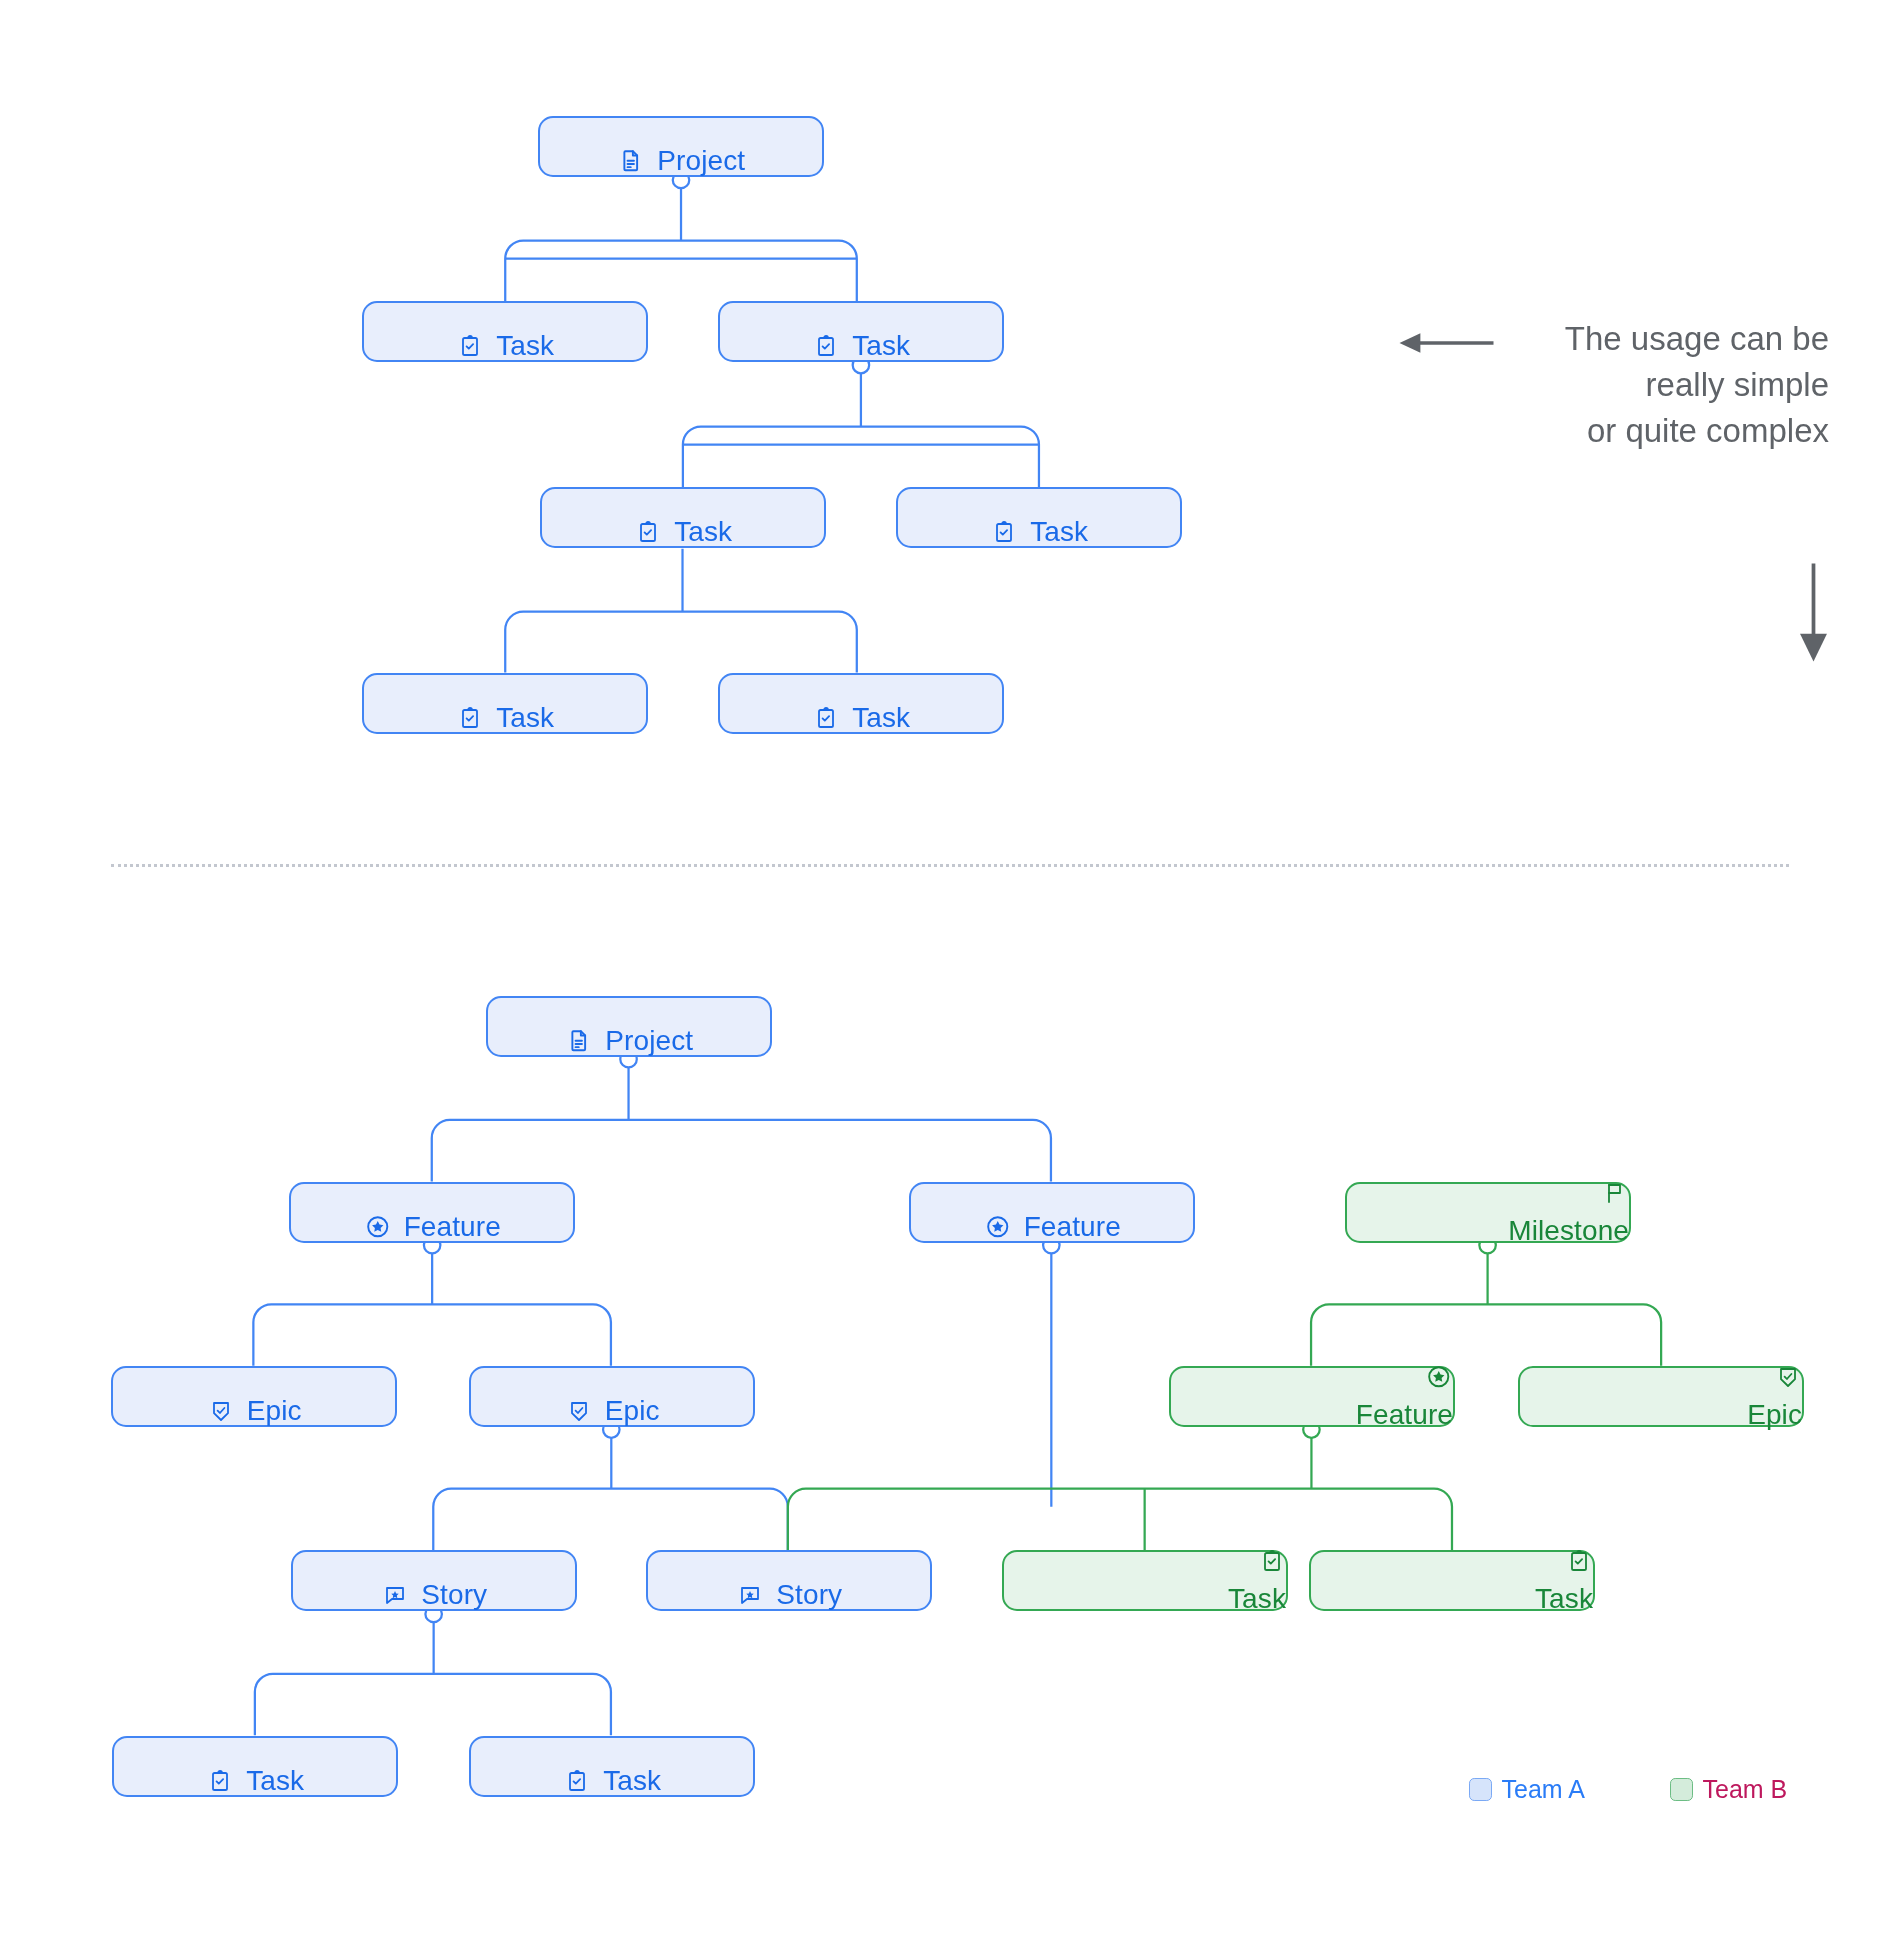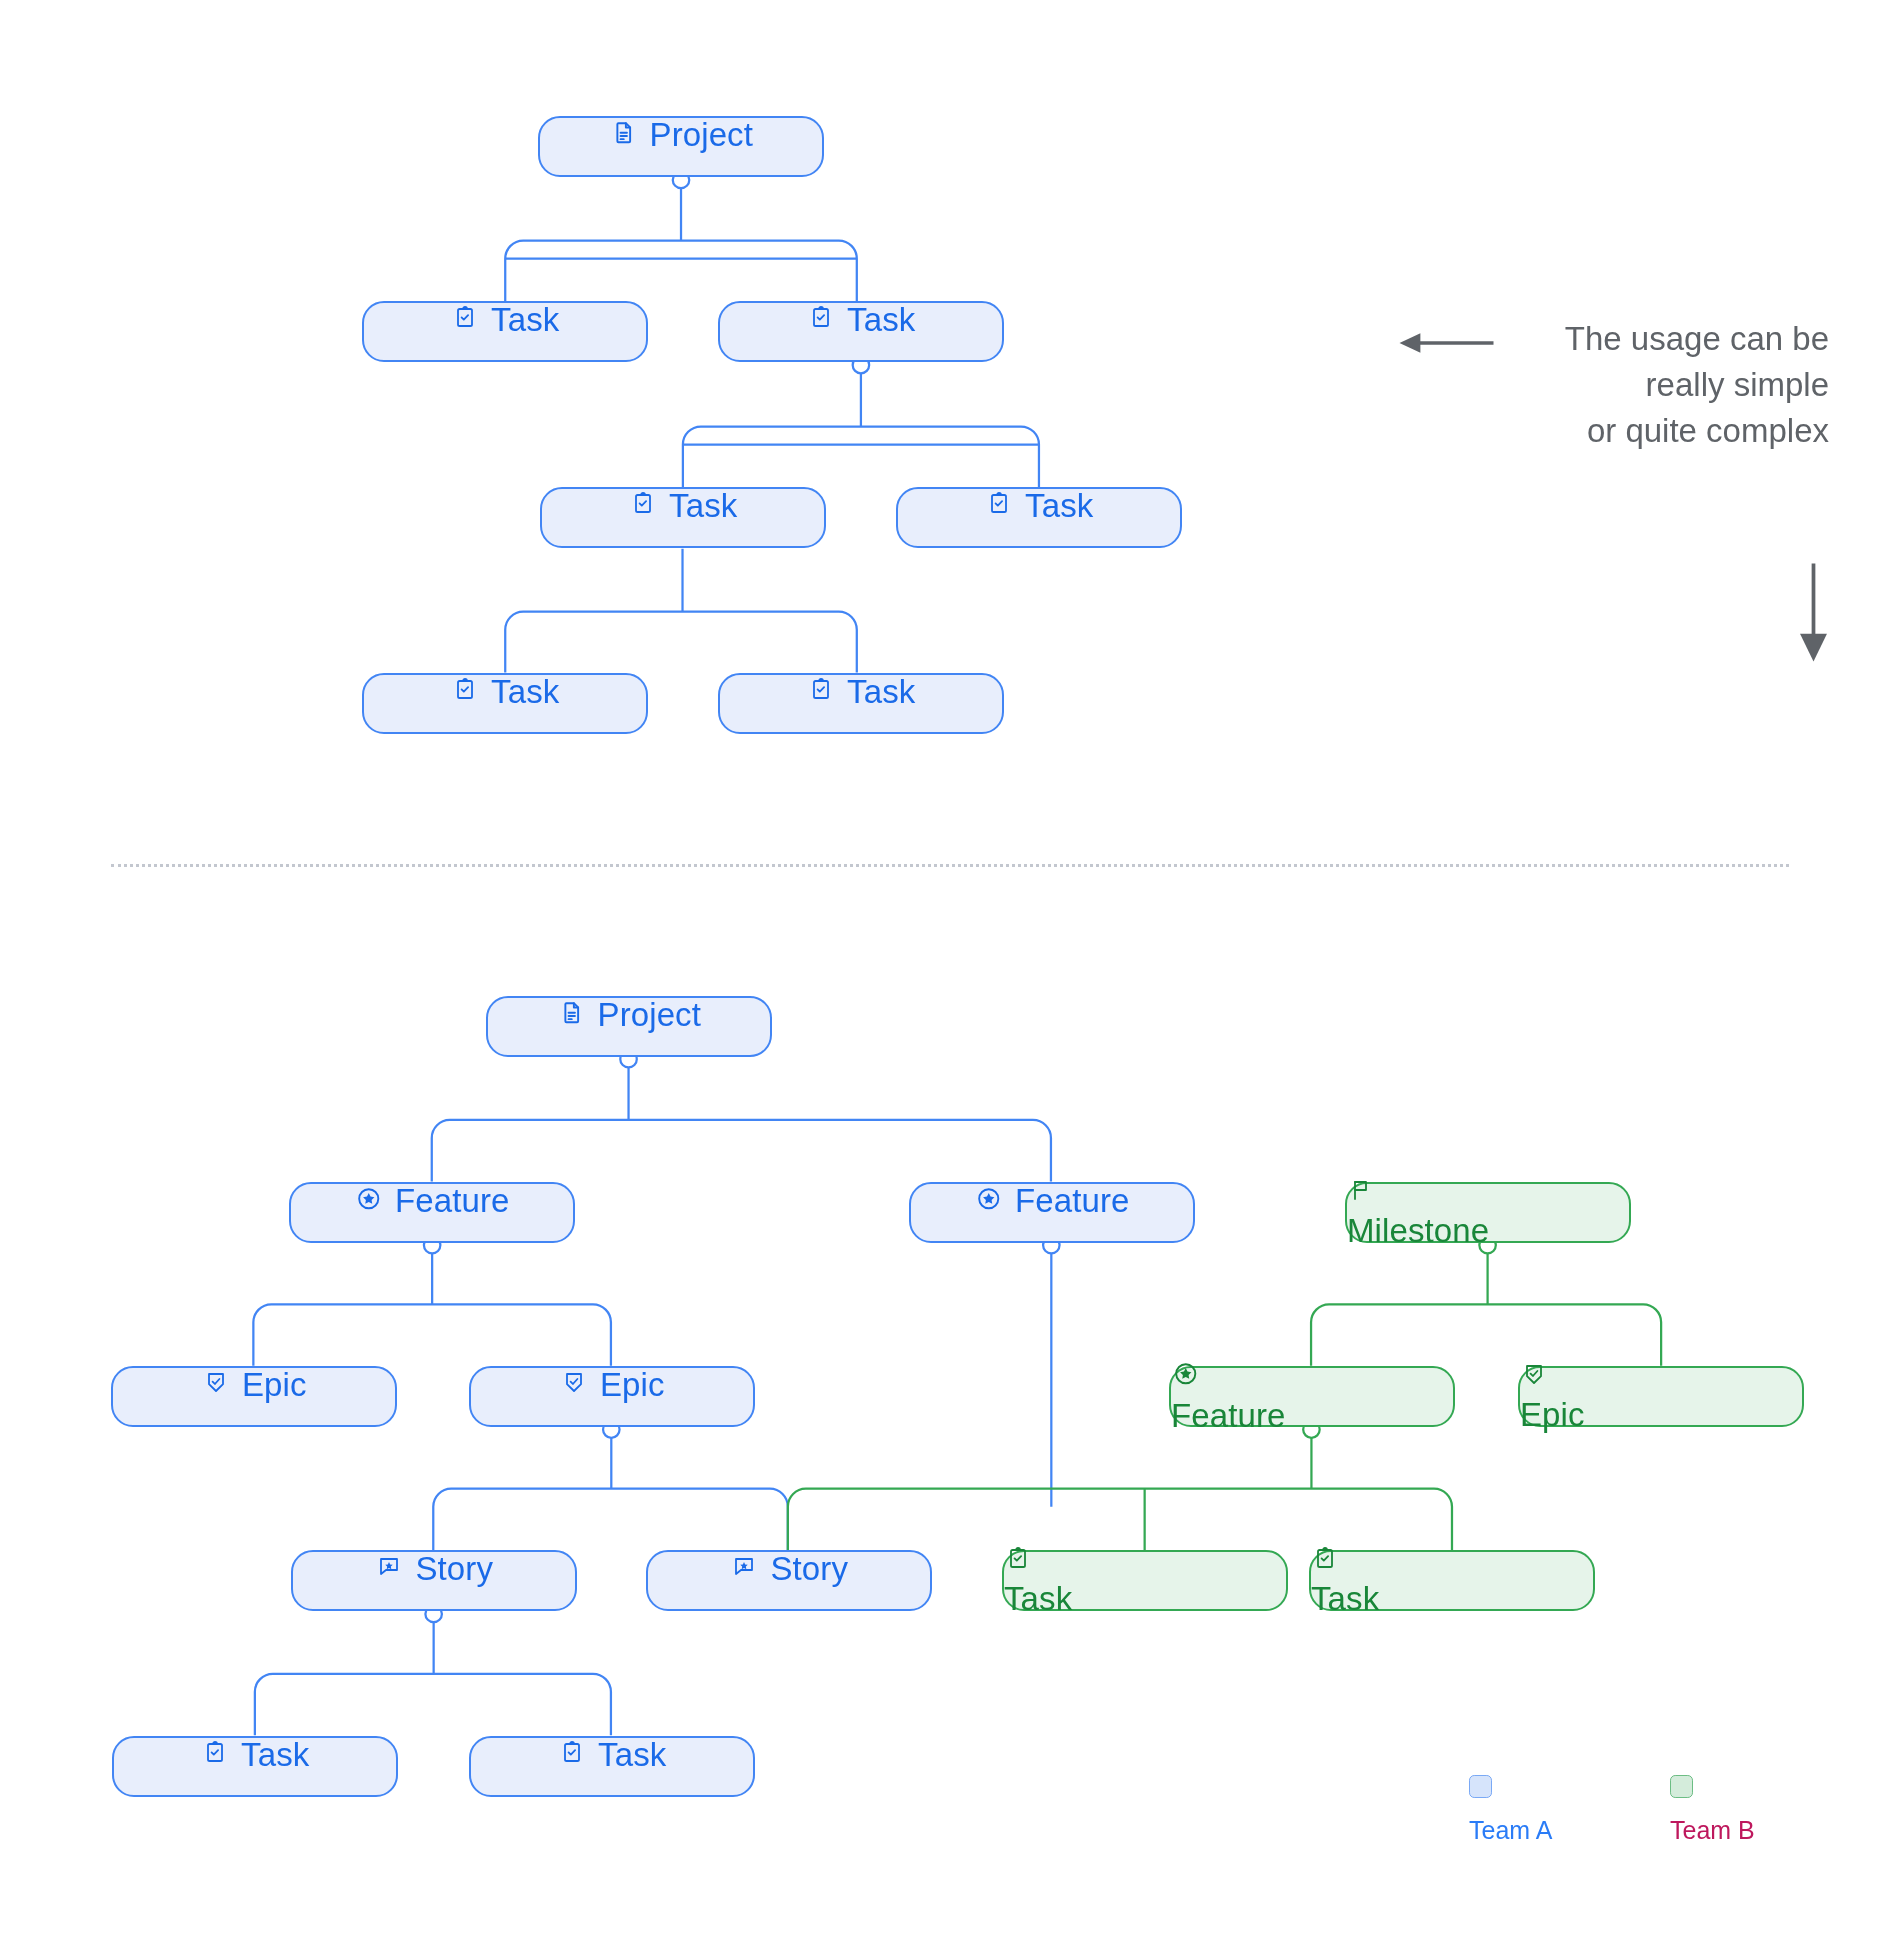--- a/index.html
+++ b/index.html
@@ -18,27 +18,27 @@
   #edges-top, #edges-bottom {
     position: absolute;
     left: 0; top: 0;
     width: 1898px;
     height: 1955px;
     pointer-events: none;
   }
   .node {
     position: absolute;
     display: flex;
-    align-items: flex-start;
+    align-items: flex-end;
     justify-content: center;
     gap: 12px;
-    border-radius: 22px;
+    border-radius: 15px;
     border-width: 2.2px;
     border-style: solid;
-    font-size: 33px;
+    font-size: 28px;
     letter-spacing: 0.1px;
     white-space: nowrap;
   }
   .node .lbl { line-height: 1; }
   .node .ico {
     display: inline-flex;
     align-items: center;
     justify-content: center;
     width: 28.5px; height: 28.5px;
   }
@@ -64,23 +64,23 @@
   .annotation {
     position: absolute;
     color: #5f6368;
     font-size: 33px;
     line-height: 1.40;
     text-align: right;
   }
   .legend {
     position: absolute;
     display: flex;
-    gap: 18px;
+    align-items: center;
+    gap: 10px;
     font-size: 25px;
-    flex-direction: column;
   }
   .legend .swatch {
     width: 22.5px; height: 22.5px;
     border-radius: 5.2px;
     border-width: 1.5px;
     border-style: solid;
     display: block;
   }
   .legend.team-a { color: #2a7cf7; }
   .legend.team-a .swatch { background: #d6e4fb; border-color: #7aa9f5; }

